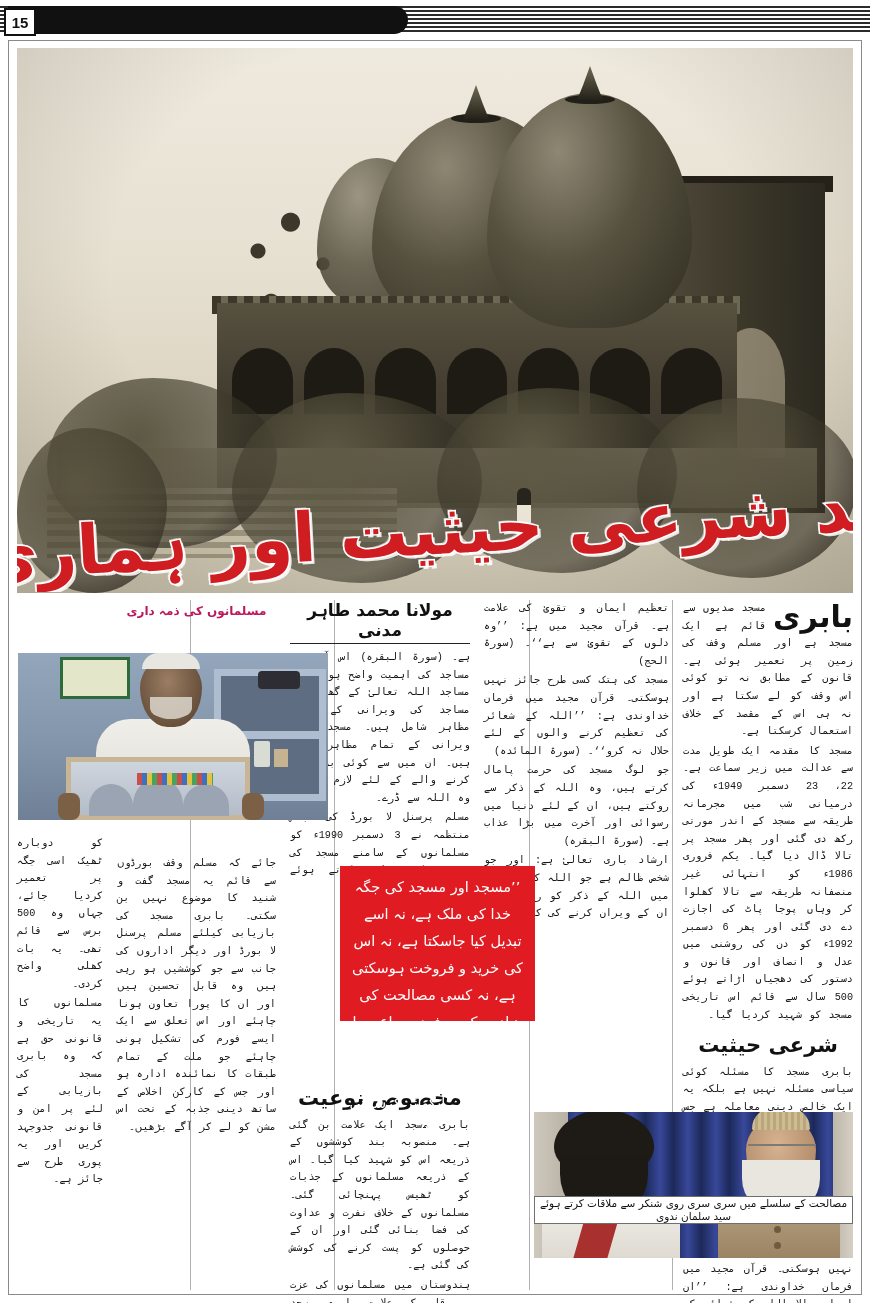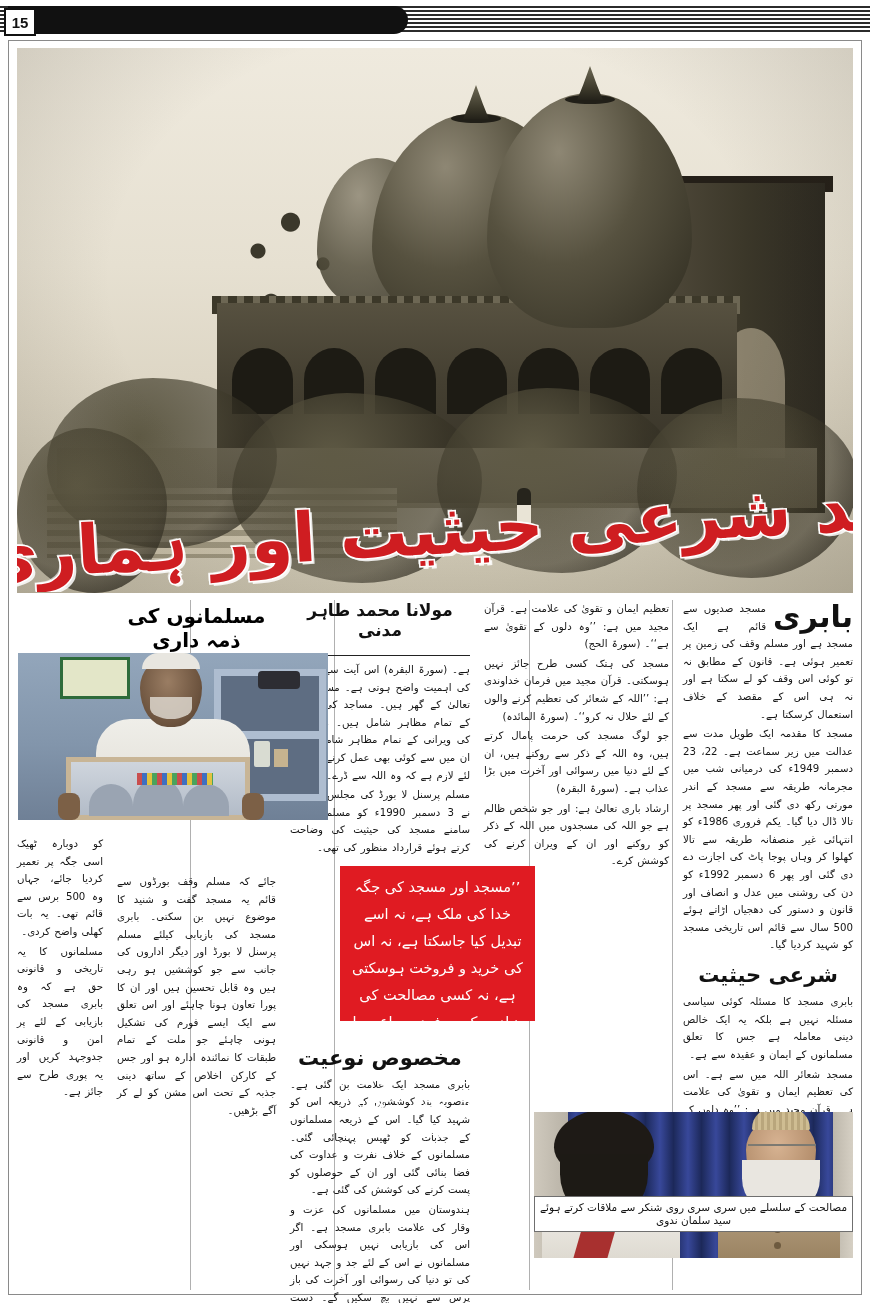--- a/index.html
+++ b/index.html
@@ -254,21 +254,21 @@
   .urdu-block {
     direction: rtl;
     font-family: "DejaVu Sans", sans-serif;
     font-size: 10.2px;
     line-height: 17.6px;
     color: #141414;
     text-align: justify;
     text-justify: inter-word;
     word-spacing: 1px;
   }
-  .urdu-block p { margin: 0 0 2px 0; }
+  .urdu-block p { margin: 0 0 2px 0; font-family: Liberation Mono, monospace; }
 
   .dropcap-head {
     direction: rtl;
     font-family: "DejaVu Sans", sans-serif;
     font-size: 30px;
     font-weight: bold;
     color: #111;
     line-height: 1;
     float: right;
     margin: 2px 0 0 7px;
@@ -281,39 +281,39 @@
     font-weight: bold;
     color: #111;
     text-align: center;
     margin: 8px 0 5px 0;
     line-height: 1.25;
   }
 
   .byline-wrap {
     text-align: center;
     border-bottom: 1.5px solid #222;
-    padding-bottom: 15px;
+    padding-bottom: 3px;
     margin-bottom: 5px;
   }
   .byline {
     direction: rtl;
     font-family: "DejaVu Sans", sans-serif;
     font-size: 17px;
     font-weight: bold;
     color: #111;
   }
 
   .kicker {
     direction: rtl;
     font-family: "DejaVu Sans", sans-serif;
-    font-size: 20px;
+    font-size: 12px;
     font-weight: bold;
-    color: #000000;
+    color: #be185d;
     text-align: center;
-    margin: 4px 0 6px 0;
+    margin: 4px 0 22px 0;
   }
 
   
   .photo-ansari {
     position: absolute;
     left: 18px; top: 653px;
     width: 310px; height: 167px;
     overflow: hidden;
     background: #8fa0b4;
   }
@@ -414,21 +414,21 @@
     box-sizing: border-box;
     display: flex;
     align-items: center;
     justify-content: center;
     line-height: 1.2;
   }
   .cap-ansari {
     left: 18px; top: 822px; width: 310px; height: 22px;
   }
   .cap-meet {
-    left: 534px; top: 1196px; width: 319px; height: 36px;
+    left: 534px; top: 1196px; width: 319px; height: 28px;
   }
 
   
   .red-box {
     position: absolute;
     left: 340px; top: 866px;
     width: 195px; height: 155px;
     background: #e01b22;
     color: #ffffff;
     direction: rtl;

